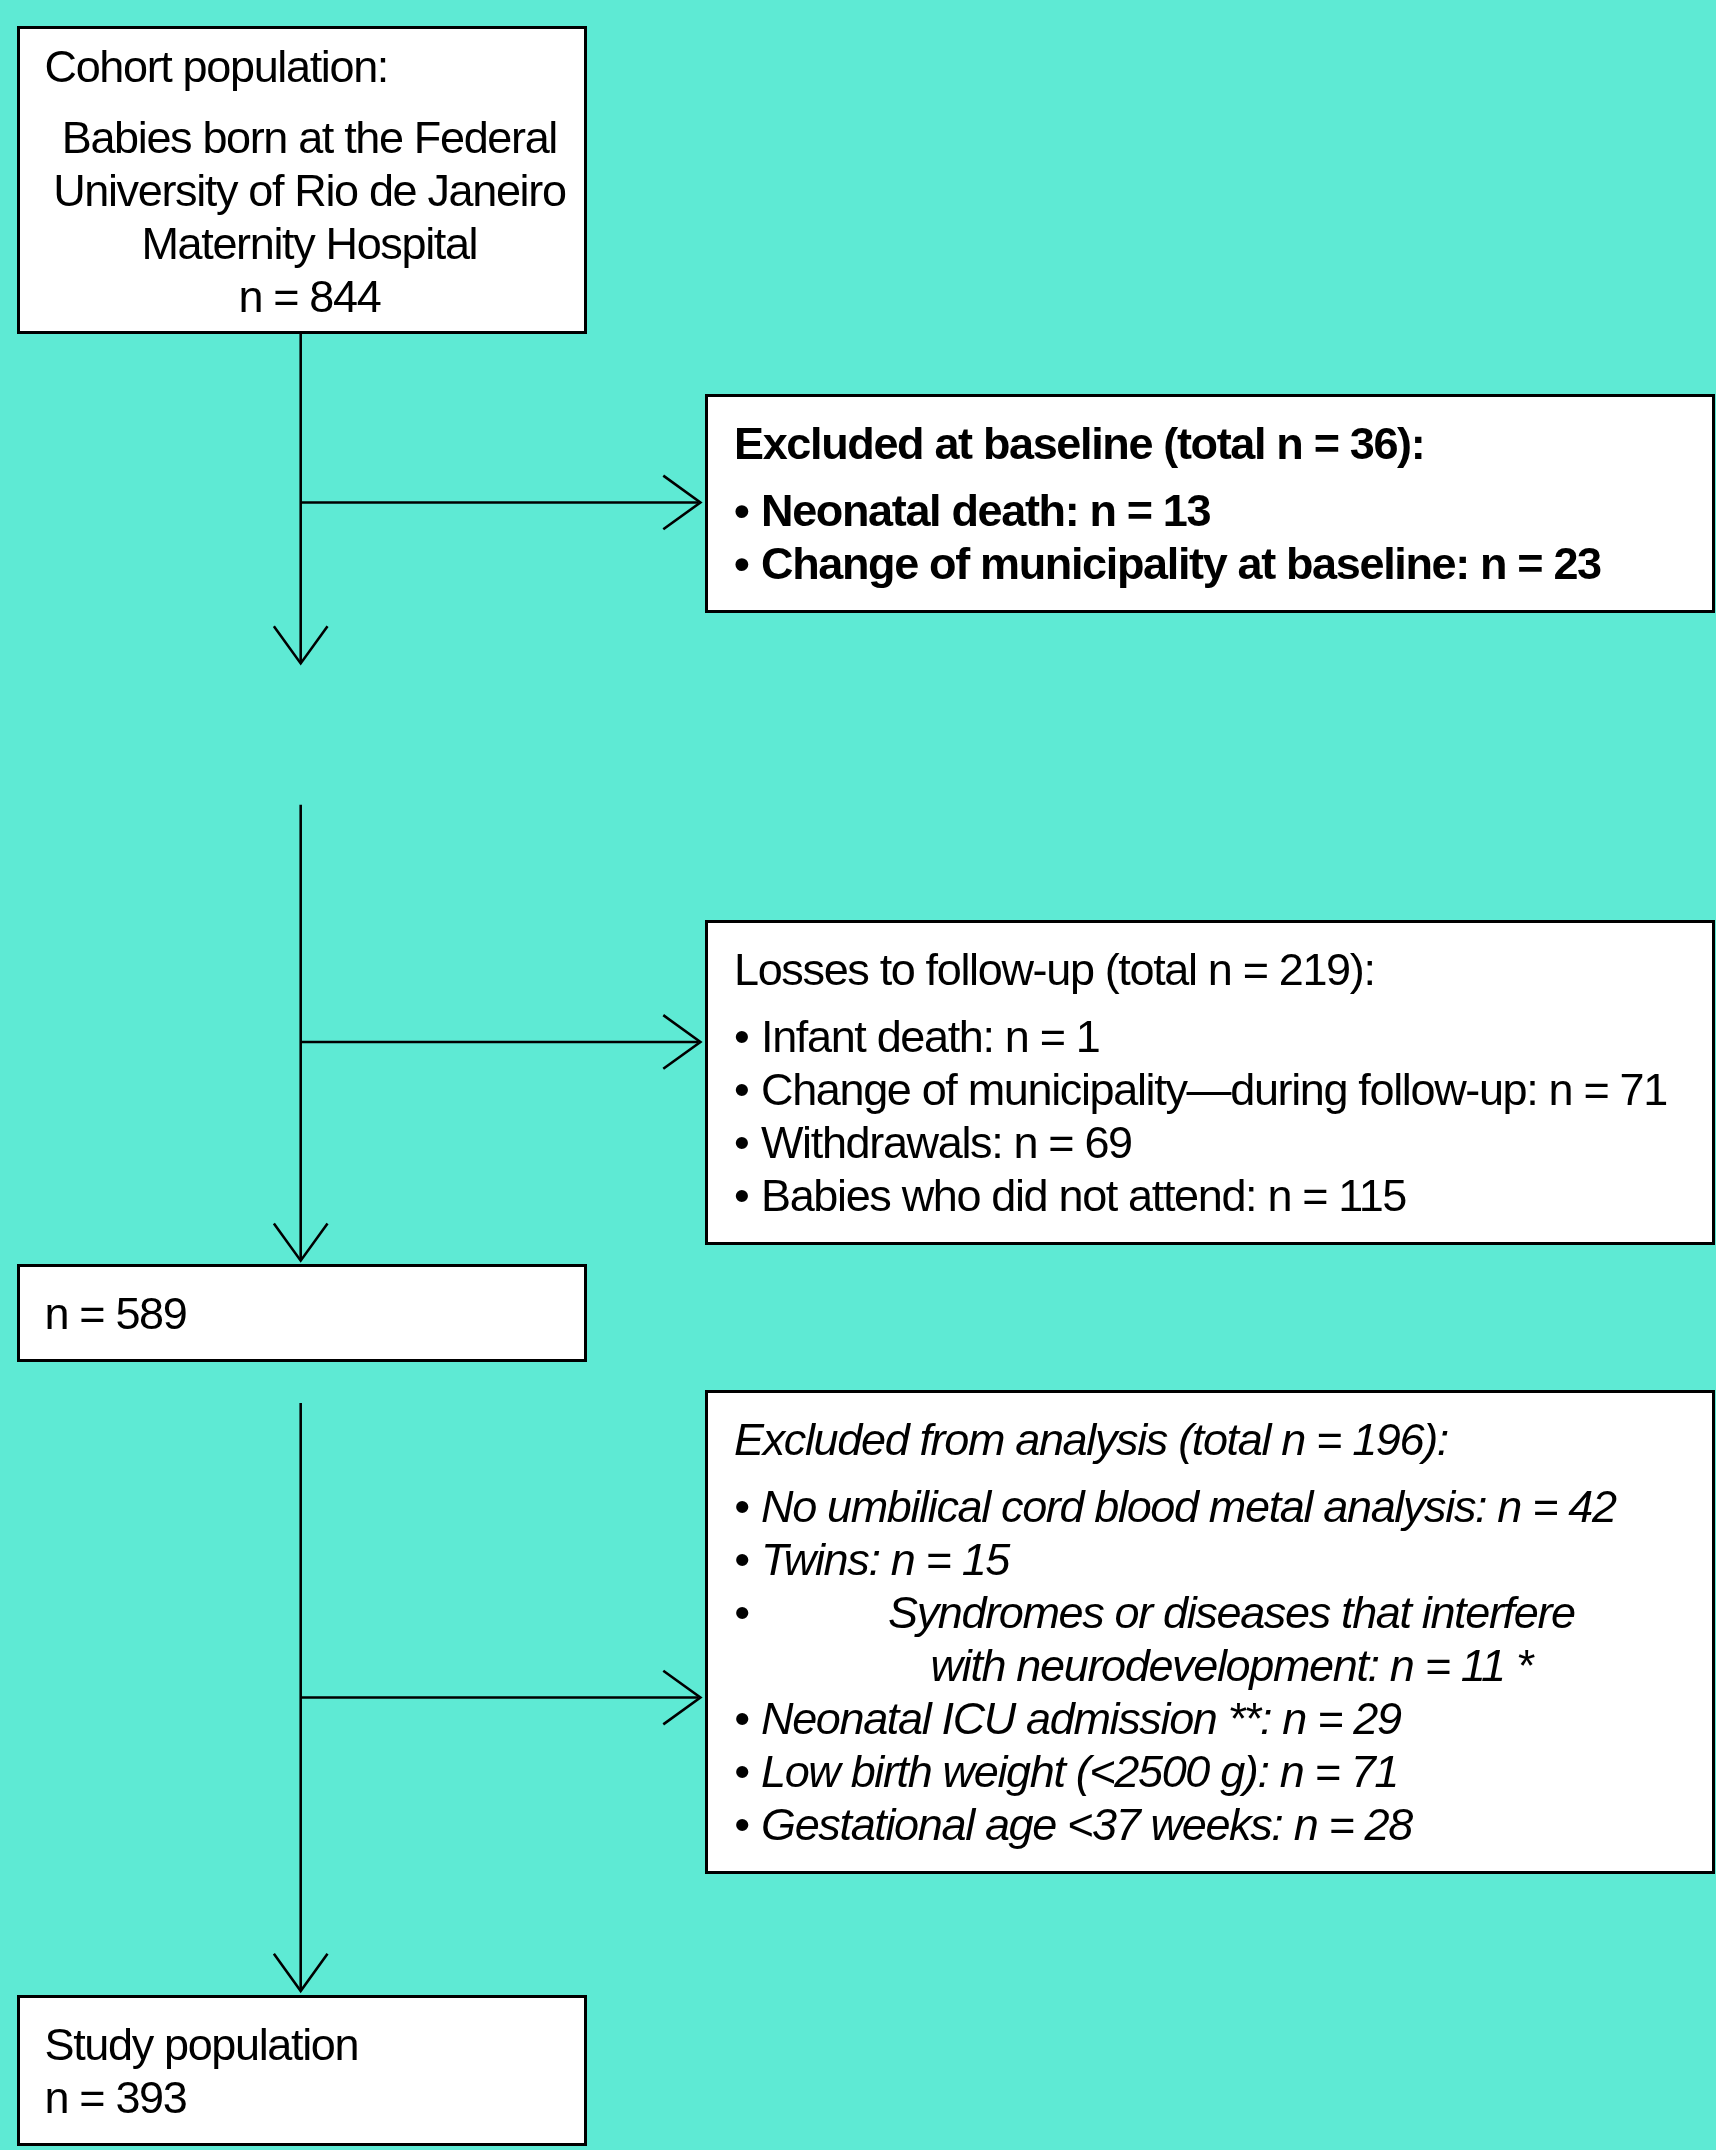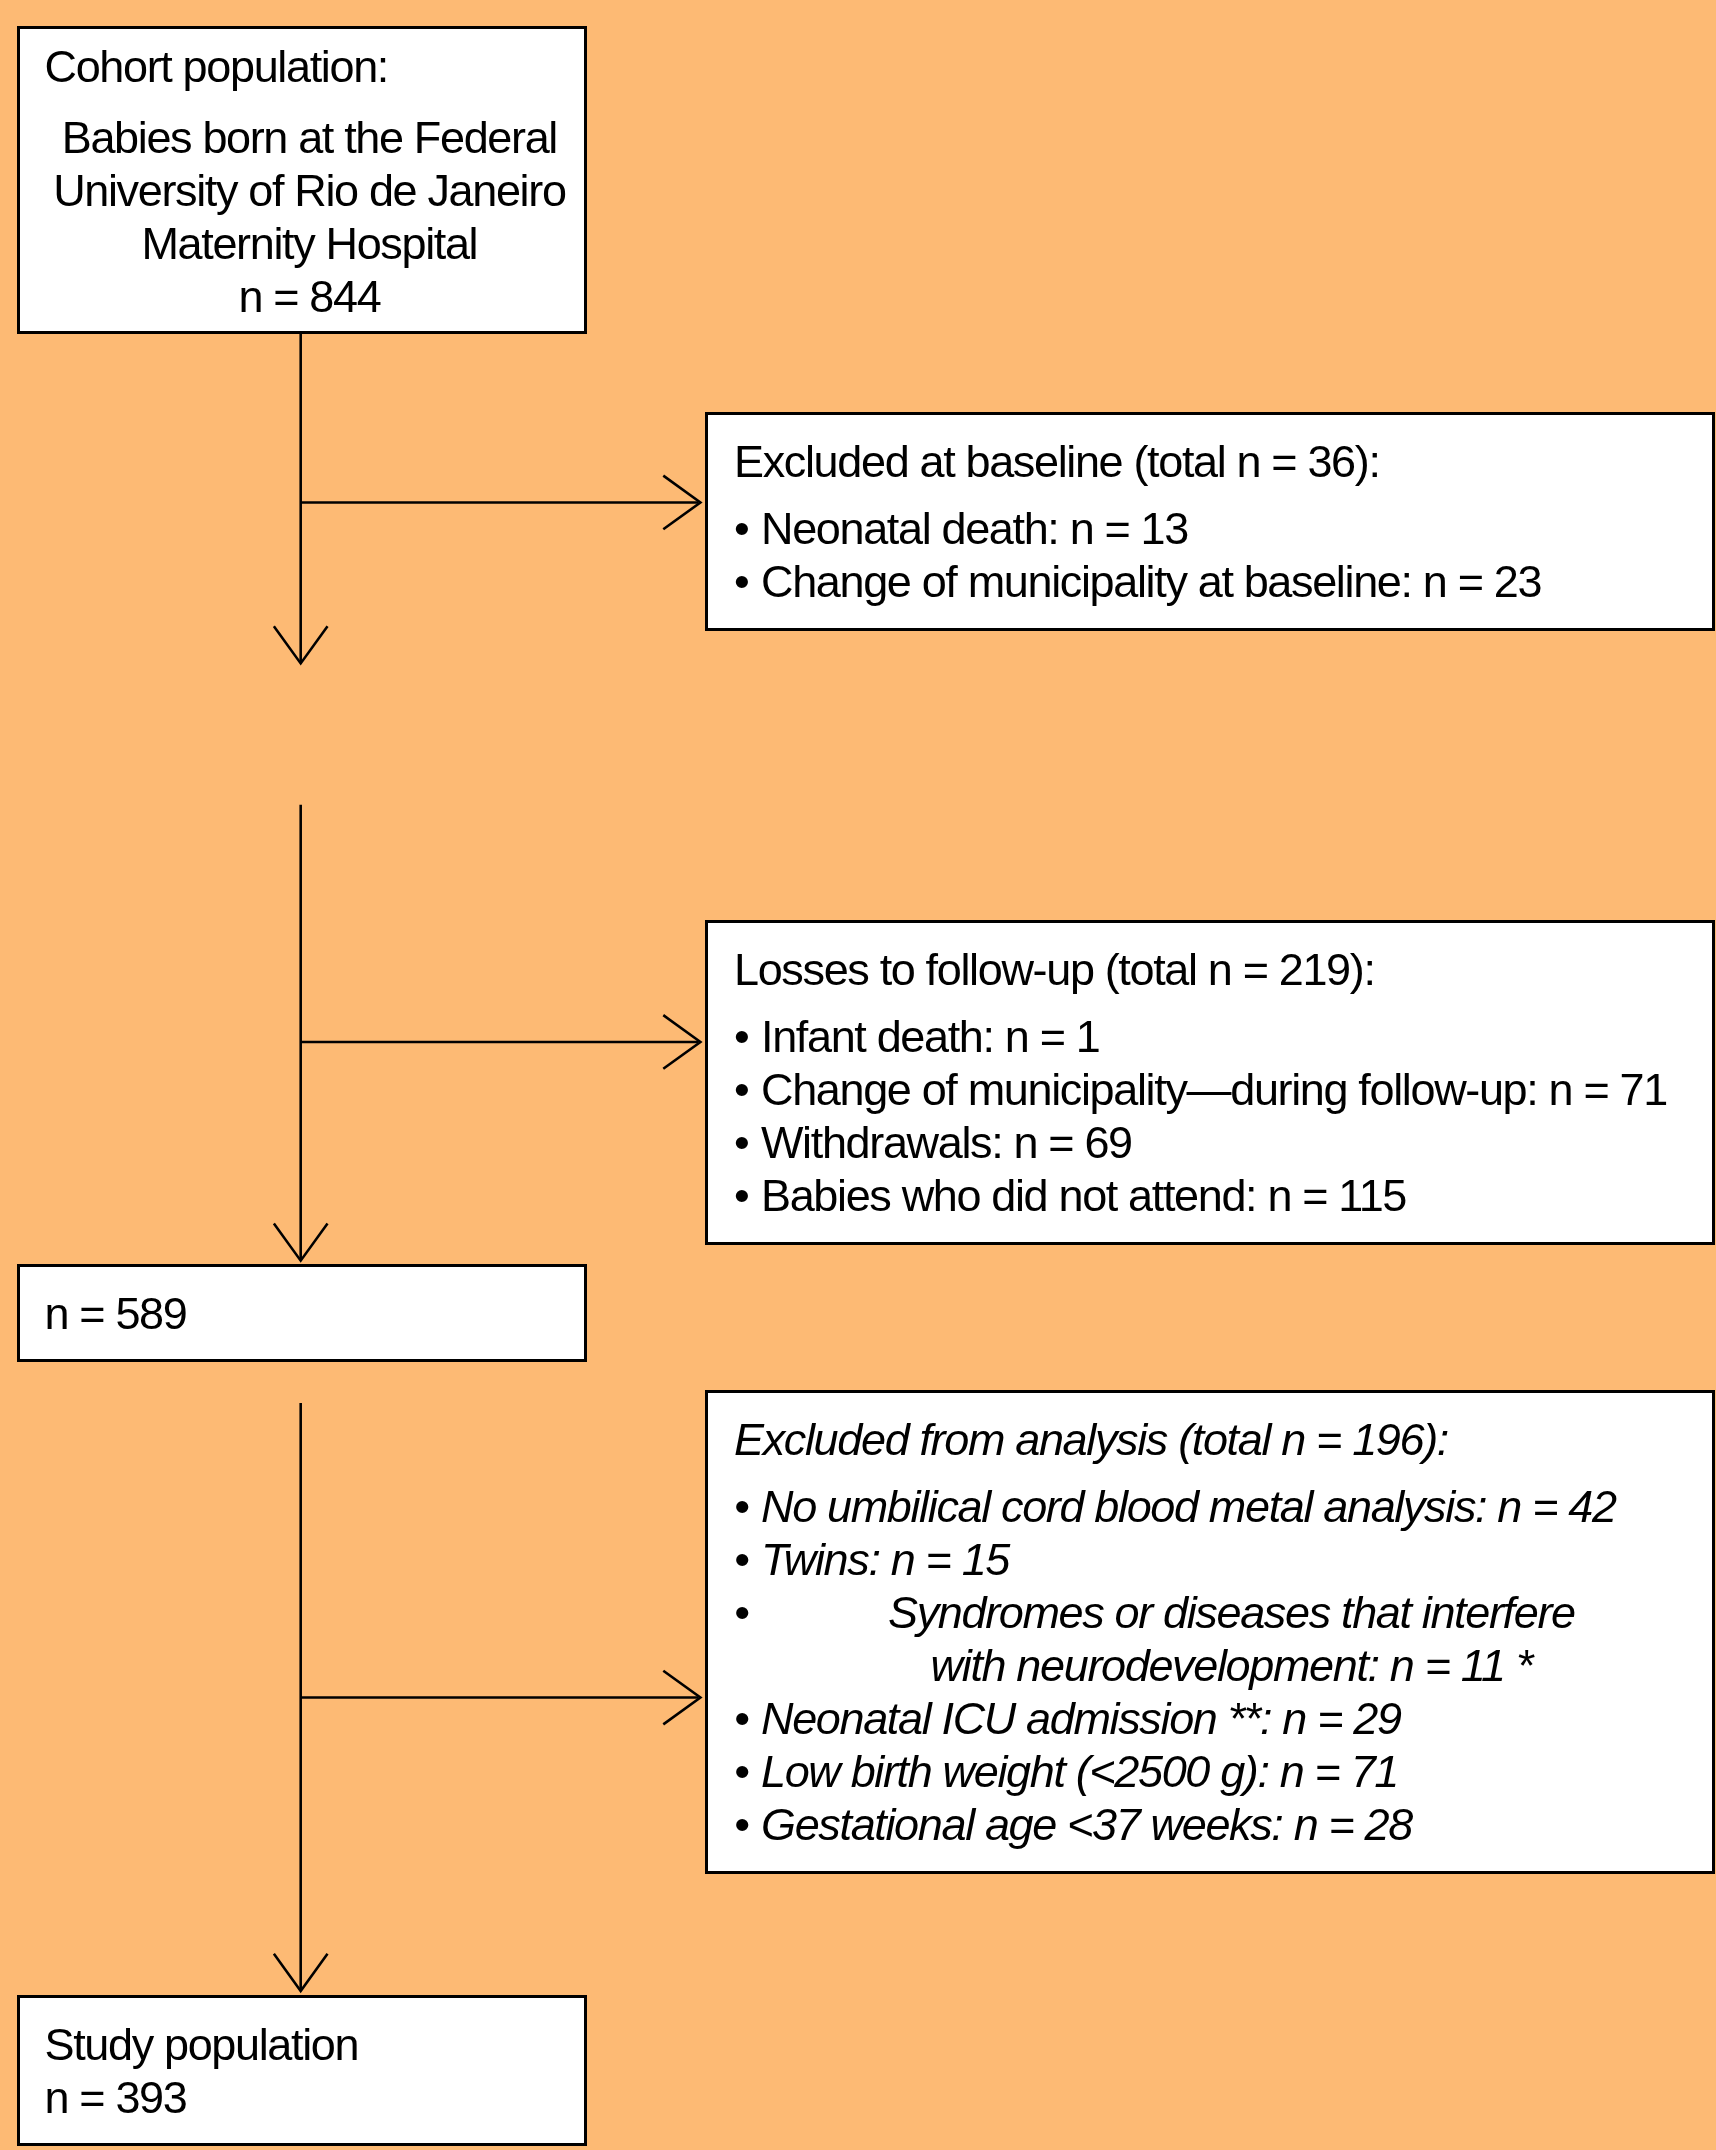--- a/index.html
+++ b/index.html
@@ -4,21 +4,21 @@
 <style>
   html, body {
     margin: 0;
     padding: 0;
     background: #ffffff;
   }
   .canvas {
     position: relative;
     width: 1717px;
     height: 2151px;
-    background: #fdba74;
+    background: #5eead4;
     font-family: "Liberation Sans", sans-serif;
     font-size: 45px;
     line-height: 53px;
     letter-spacing: -0.03em;
     color: #000000;
     overflow: hidden;
   }
   .arrows {
     position: absolute;
     left: 0;
@@ -100,21 +100,21 @@
   </svg>
 
   <div class="box box-left pad-cohort" style="top:26px;">
     <div class="cohort-title">Cohort population:</div>
     <div class="pre">Babies born at the Federal
 University of Rio de Janeiro
 Maternity Hospital
 n = 844</div>
   </div>
 
-  <div class="box box-right pad-right" style="top:412px;">
+  <div class="box box-right pad-right" style="top:394px;font-weight:bold;">
     <div class="right-title">Excluded at baseline (total n = 36):</div>
     <div class="bullet-item">
       <span class="dot">•</span>
       <span class="btext">Neonatal death: n = 13</span>
     </div>
     <div class="bullet-item">
       <span class="dot">•</span>
       <span class="btext">Change of municipality at baseline: n = 23</span>
     </div>
   </div>

